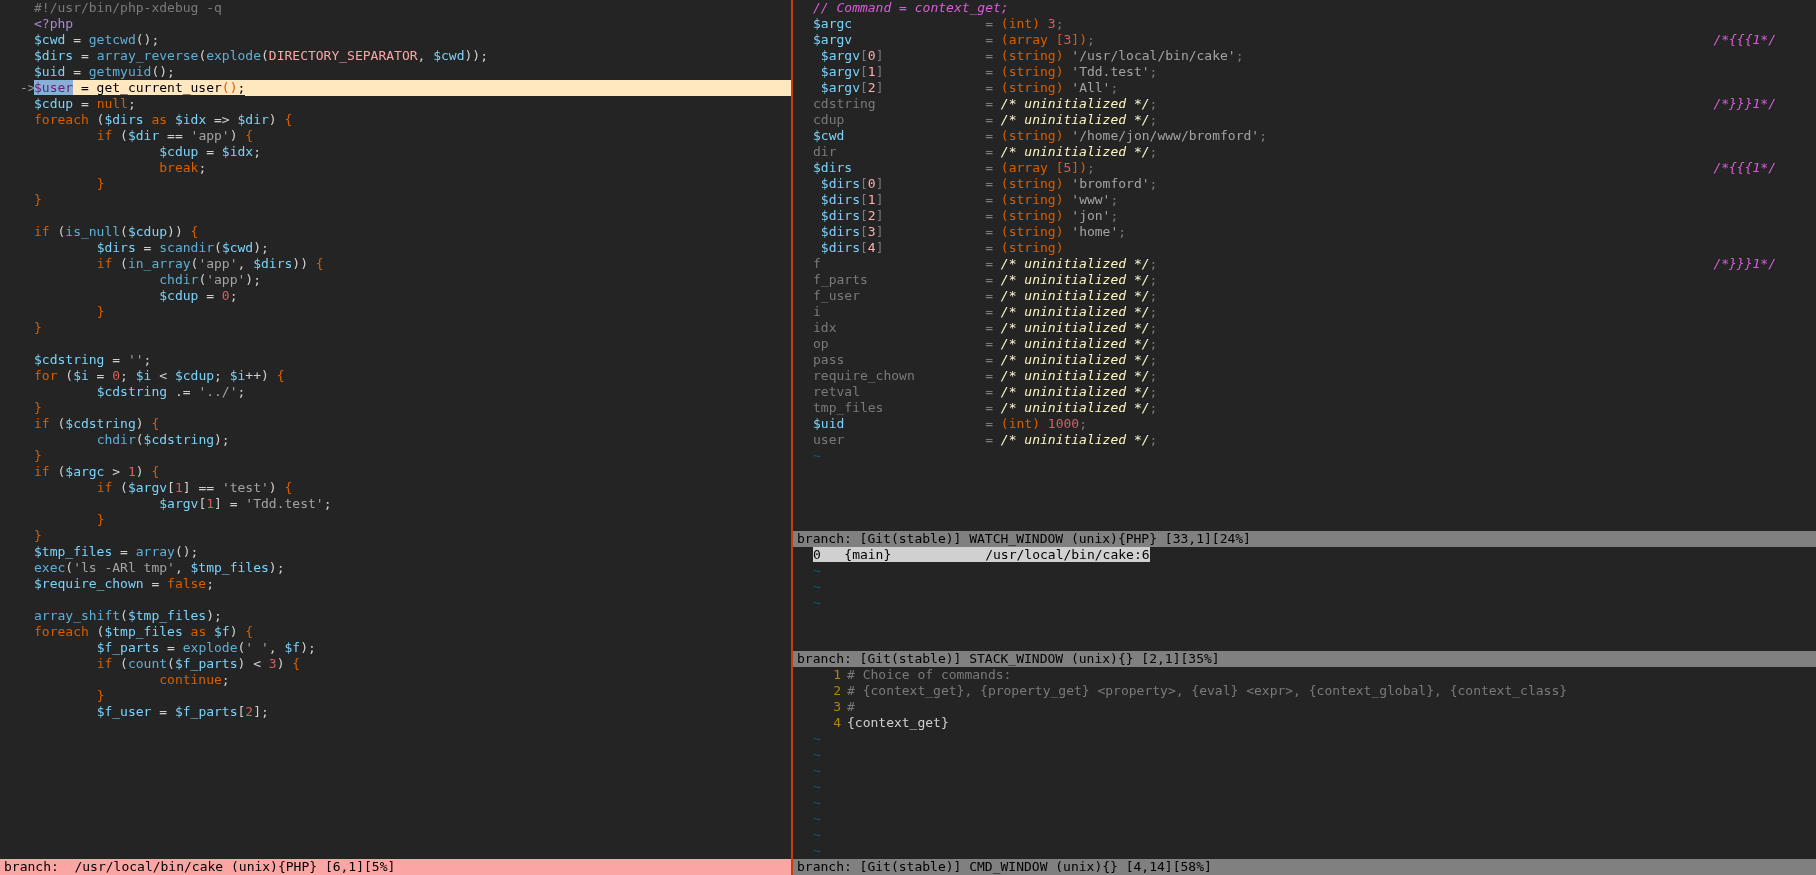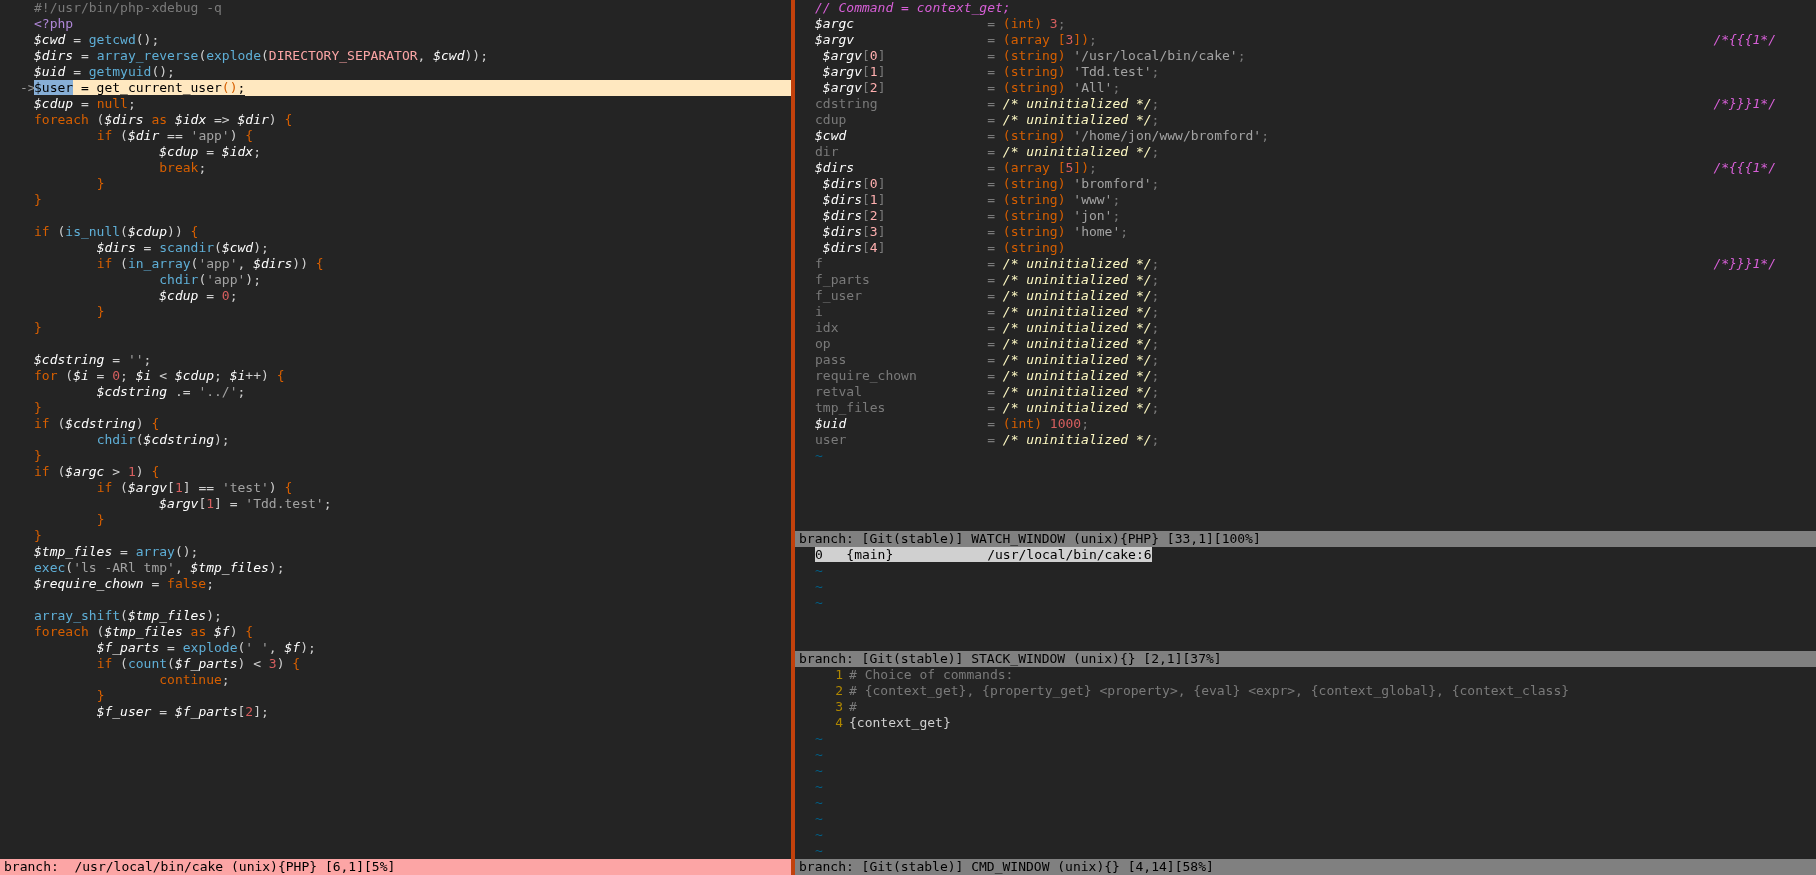--- a/index.html
+++ b/index.html
@@ -1,41 +1,41 @@
 <!DOCTYPE html>
 <html><head>
 <meta charset="utf-8">
 <style>
   html,body{margin:0;padding:0;height:100%;width:100%;overflow:hidden;background:#1c1c1c;}
   body{font-family:"DejaVu Sans Mono","Menlo","Consolas",monospace;font-size:13px;line-height:16px;color:#d0d0d0;}
   .root{display:flex;width:1816px;height:875px;}
   .left{width:791px;display:flex;flex-direction:column;position:relative;}
-  .right{flex:1;display:flex;flex-direction:column;border-left:4px solid #c2410c;}
+  .right{flex:1;display:flex;flex-direction:column;border-left:2px solid #c2410c;}
   .rpanel{display:flex;flex-direction:column;overflow:hidden;}
   .code{flex:1;overflow:hidden;position:relative;background:#242424;}
   .statusbar{height:16px;line-height:16px;padding:0 4px;white-space:pre;}
   .sb-gray{background:#808080;color:#000;}
   .sb-pink{background:#fca5a5;color:#000;}
   .gutter{display:inline-block;width:14px;text-align:right;color:#505050;vertical-align:top;}
   .gutter-arrow{color:#999;}
   pre{margin:0;font-family:inherit;font-size:inherit;line-height:inherit;padding-left:20px;}      
   .tok-kw{color:#d75f00;}      
   .tok-str{color:#a3a3a3;}     
   .tok-num{color:#d75f5f;}     
   .tok-fn{color:#5fafd7;}
   .tok-const{color:#fca5a5;}
   .tok-preproc{color:#af87d7;}
   .lt{color:#7a7a7a;}          
   .tok-cmt-it{color:#fef9c3;font-style:italic;}        
   .tok-cmt-mag{color:#d75fd7;font-style:italic;}       
-  .tok-var{color:#ffffff;font-style:italic;}
+  .tok-var{color:#7dd3fc;}
   .tok-idx{color:#ffafaf;}
   .tilde{color:#005f87;}
   .hl-line{background:#ffe8c0;color:#000;}
-  .hl-sel{background:#87afd7;color:#000000;}
+  .hl-sel{background:#87afd7;color:#701a75;}
   .stack-hl{background:#d0d0d0;color:#000;}
   .line{white-space:pre;}
   .line-num{display:inline-block;width:28px;text-align:right;color:#af8700;padding-right:6px;}
 </style>
 </head>
 <body>
 
 <div class="root">
 
   <div class="left">
@@ -44,28 +44,28 @@
       </div>
     <div class="statusbar sb-pink">branch:  /usr/local/bin/cake (unix){PHP} [6,1][5%]</div>
   </div>
 
   <div class="right">
 
     <div class="rpanel" style="height:547px">
       <div class="code" id="watch-code">
           <pre><div class="line"><span class="tok-cmt-mag">// Command = context_get;</span></div><div class="line" style="position:relative"><span class="tok-var">$argc</span>                 <span class="lt">= </span><span class="tok-kw">(int)</span> <span class="tok-num">3</span><span class="lt">;</span></div><div class="line" style="position:relative"><span class="tok-var">$argv</span>                 <span class="lt">= </span><span class="tok-kw">(array [<span class="tok-num">3</span>])</span><span class="lt">;</span><span class="tok-cmt-mag" style="float:right;padding-right:40px">/*{{{1*/</span></div><div class="line" style="position:relative"> <span class="tok-var">$argv</span><span class="lt">[</span><span class="tok-idx">0</span><span class="lt">]</span>             <span class="lt">= </span><span class="tok-kw">(string)</span> <span class="tok-str">'/usr/local/bin/cake'</span><span class="lt">;</span></div><div class="line" style="position:relative"> <span class="tok-var">$argv</span><span class="lt">[</span><span class="tok-idx">1</span><span class="lt">]</span>             <span class="lt">= </span><span class="tok-kw">(string)</span> <span class="tok-str">'Tdd.test'</span><span class="lt">;</span></div><div class="line" style="position:relative"> <span class="tok-var">$argv</span><span class="lt">[</span><span class="tok-idx">2</span><span class="lt">]</span>             <span class="lt">= </span><span class="tok-kw">(string)</span> <span class="tok-str">'All'</span><span class="lt">;</span></div><div class="line" style="position:relative"><span class="tok-cmt-mag" style="float:right;padding-right:40px">/*}}}1*/</span></div><div class="line" style="position:relative"><span class="lt">cdstring              </span><span class="lt">= </span><span class="tok-cmt-it">/* uninitialized */</span><span class="lt">;</span></div><div class="line" style="position:relative"><span class="lt">cdup                  </span><span class="lt">= </span><span class="tok-cmt-it">/* uninitialized */</span><span class="lt">;</span></div><div class="line" style="position:relative"><span class="tok-var">$cwd</span>                  <span class="lt">= </span><span class="tok-kw">(string)</span> <span class="tok-str">'/home/jon/www/bromford'</span><span class="lt">;</span></div><div class="line" style="position:relative"><span class="lt">dir                   </span><span class="lt">= </span><span class="tok-cmt-it">/* uninitialized */</span><span class="lt">;</span></div><div class="line" style="position:relative"><span class="tok-var">$dirs</span>                 <span class="lt">= </span><span class="tok-kw">(array [<span class="tok-num">5</span>])</span><span class="lt">;</span><span class="tok-cmt-mag" style="float:right;padding-right:40px">/*{{{1*/</span></div><div class="line" style="position:relative"> <span class="tok-var">$dirs</span><span class="lt">[</span><span class="tok-idx">0</span><span class="lt">]</span>             <span class="lt">= </span><span class="tok-kw">(string)</span> <span class="tok-str">'bromford'</span><span class="lt">;</span></div><div class="line" style="position:relative"> <span class="tok-var">$dirs</span><span class="lt">[</span><span class="tok-idx">1</span><span class="lt">]</span>             <span class="lt">= </span><span class="tok-kw">(string)</span> <span class="tok-str">'www'</span><span class="lt">;</span></div><div class="line" style="position:relative"> <span class="tok-var">$dirs</span><span class="lt">[</span><span class="tok-idx">2</span><span class="lt">]</span>             <span class="lt">= </span><span class="tok-kw">(string)</span> <span class="tok-str">'jon'</span><span class="lt">;</span></div><div class="line" style="position:relative"> <span class="tok-var">$dirs</span><span class="lt">[</span><span class="tok-idx">3</span><span class="lt">]</span>             <span class="lt">= </span><span class="tok-kw">(string)</span> <span class="tok-str">'home'</span><span class="lt">;</span></div><div class="line" style="position:relative"> <span class="tok-var">$dirs</span><span class="lt">[</span><span class="tok-idx">4</span><span class="lt">]</span>             <span class="lt">= </span><span class="tok-kw">(string)</span></div><div class="line" style="position:relative"><span class="tok-cmt-mag" style="float:right;padding-right:40px">/*}}}1*/</span></div><div class="line" style="position:relative"><span class="lt">f                     </span><span class="lt">= </span><span class="tok-cmt-it">/* uninitialized */</span><span class="lt">;</span></div><div class="line" style="position:relative"><span class="lt">f_parts               </span><span class="lt">= </span><span class="tok-cmt-it">/* uninitialized */</span><span class="lt">;</span></div><div class="line" style="position:relative"><span class="lt">f_user                </span><span class="lt">= </span><span class="tok-cmt-it">/* uninitialized */</span><span class="lt">;</span></div><div class="line" style="position:relative"><span class="lt">i                     </span><span class="lt">= </span><span class="tok-cmt-it">/* uninitialized */</span><span class="lt">;</span></div><div class="line" style="position:relative"><span class="lt">idx                   </span><span class="lt">= </span><span class="tok-cmt-it">/* uninitialized */</span><span class="lt">;</span></div><div class="line" style="position:relative"><span class="lt">op                    </span><span class="lt">= </span><span class="tok-cmt-it">/* uninitialized */</span><span class="lt">;</span></div><div class="line" style="position:relative"><span class="lt">pass                  </span><span class="lt">= </span><span class="tok-cmt-it">/* uninitialized */</span><span class="lt">;</span></div><div class="line" style="position:relative"><span class="lt">require_chown         </span><span class="lt">= </span><span class="tok-cmt-it">/* uninitialized */</span><span class="lt">;</span></div><div class="line" style="position:relative"><span class="lt">retval                </span><span class="lt">= </span><span class="tok-cmt-it">/* uninitialized */</span><span class="lt">;</span></div><div class="line" style="position:relative"><span class="lt">tmp_files             </span><span class="lt">= </span><span class="tok-cmt-it">/* uninitialized */</span><span class="lt">;</span></div><div class="line" style="position:relative"><span class="tok-var">$uid</span>                  <span class="lt">= </span><span class="tok-kw">(int)</span> <span class="tok-num">1000</span><span class="lt">;</span></div><div class="line" style="position:relative"><span class="lt">user                  </span><span class="lt">= </span><span class="tok-cmt-it">/* uninitialized */</span><span class="lt">;</span></div><div class="line"><span class="tilde">~</span></div></pre>
         </div>
-      <div class="statusbar sb-gray">branch: [Git(stable)] WATCH_WINDOW (unix){PHP} [33,1][100%]</div>
+      <div class="statusbar sb-gray">branch: [Git(stable)] WATCH_WINDOW (unix){PHP} [33,1][24%]</div>
     </div>
 
     <div class="rpanel" style="height:120px">
       <div class="code" id="stack-code">
           <pre><div class="line"><span class="stack-hl">0   {main}            /usr/local/bin/cake:6</span></div><div class="line"><span class="tilde">~</span></div><div class="line"><span class="tilde">~</span></div><div class="line"><span class="tilde">~</span></div></pre>
         </div>
-      <div class="statusbar sb-gray">branch: [Git(stable)] STACK_WINDOW (unix){} [2,1][37%]</div>
+      <div class="statusbar sb-gray">branch: [Git(stable)] STACK_WINDOW (unix){} [2,1][35%]</div>
     </div>
 
     <div class="rpanel" style="flex:1">
       <div class="code" id="cmd-code">
           <pre><div class="line"><span class="line-num">1</span><span class="lt"># Choice of commands:</span></div><div class="line"><span class="line-num">2</span><span class="lt"># {context_get}, {property_get} &lt;property&gt;, {eval} &lt;expr&gt;, {context_global}, {context_class}</span></div><div class="line"><span class="line-num">3</span><span class="lt">#</span></div><div class="line"><span class="line-num">4</span>{context_get}</div><div class="line"><span class="tilde">~</span></div><div class="line"><span class="tilde">~</span></div><div class="line"><span class="tilde">~</span></div><div class="line"><span class="tilde">~</span></div><div class="line"><span class="tilde">~</span></div><div class="line"><span class="tilde">~</span></div><div class="line"><span class="tilde">~</span></div><div class="line"><span class="tilde">~</span></div></pre>
         </div>
       <div class="statusbar sb-gray">branch: [Git(stable)] CMD_WINDOW (unix){} [4,14][58%]</div>
     </div>
 
   </div>

